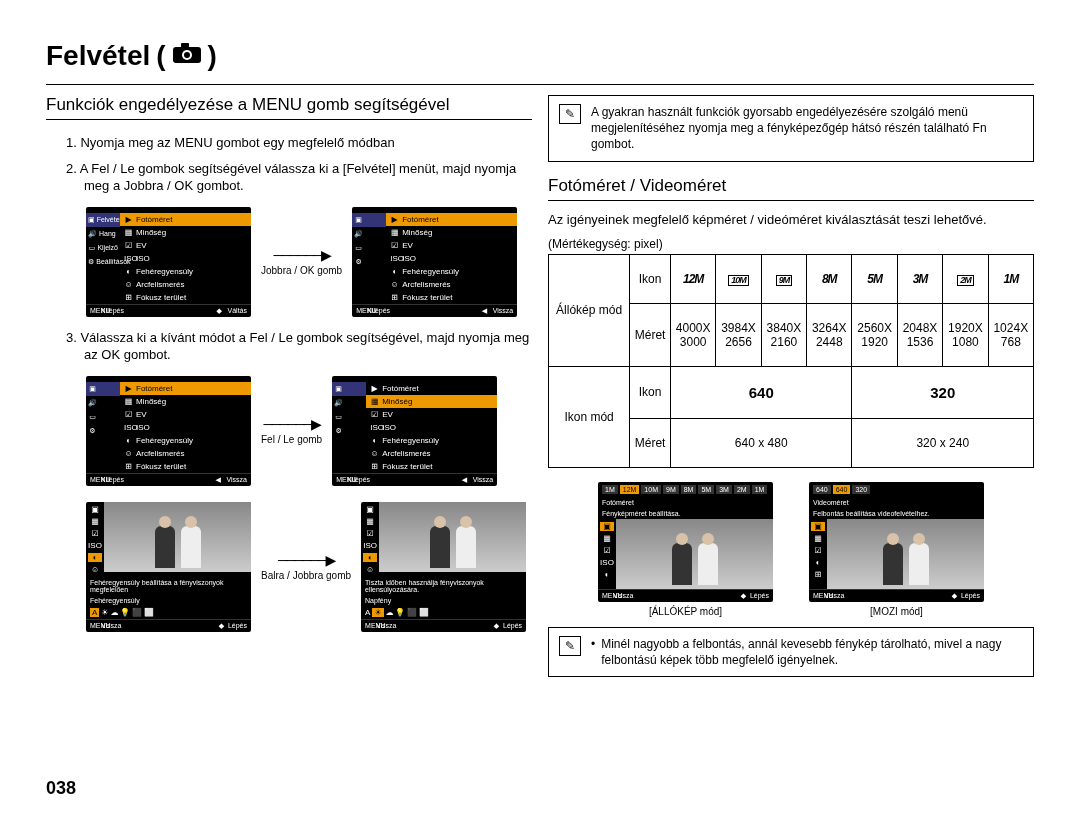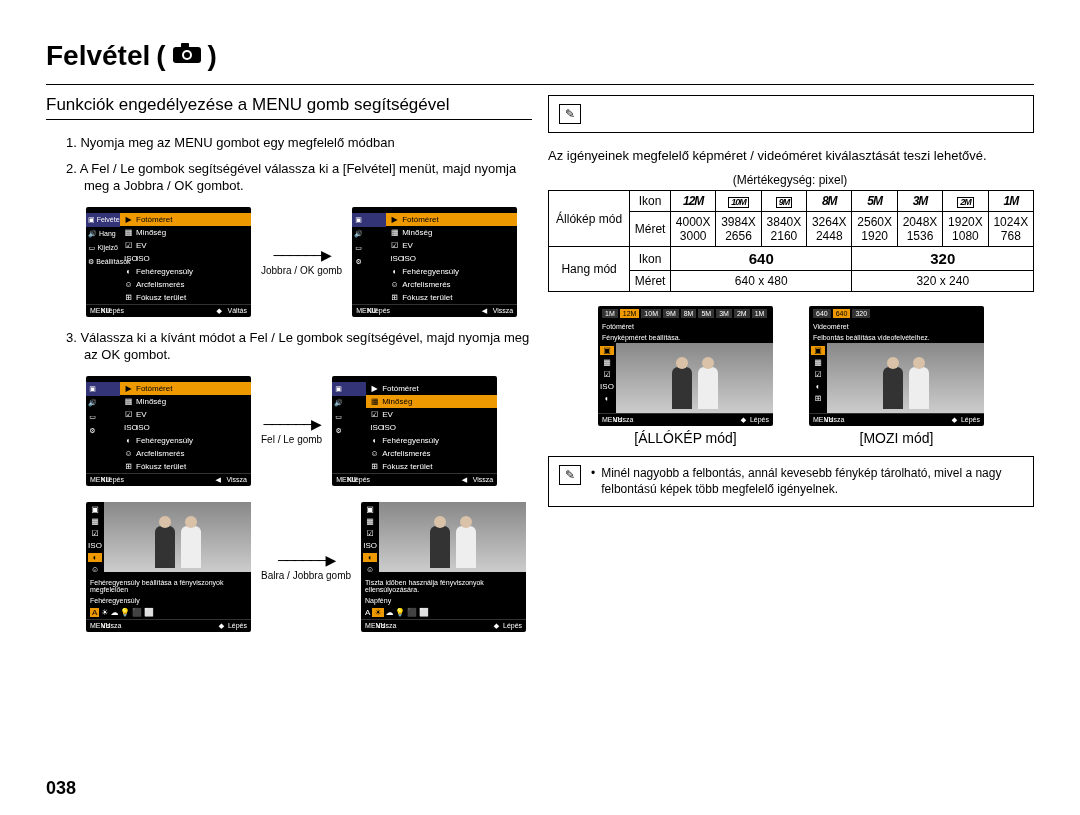--- a/index.html
+++ b/index.html
@@ -54,31 +54,31 @@
   .cam-shot .photo .person { width:20px; height:42px; background:#333; border-radius:6px 6px 0 0; position:relative; }
   .cam-shot .photo .person .head { width:12px; height:12px; border-radius:50%; background:#d9c2a8; position:absolute; top:-10px; left:4px; }
   .cam-shot .caption { font-size:7px; padding:2px 4px; }
   .cam-shot .wb-row { display:flex; gap:2px; padding:2px 4px; flex-wrap:wrap; }
   .cam-shot .wb-row .wb { font-size:8px; }
   .cam-shot .foot { display:flex; justify-content:space-between; padding:2px 4px; font-size:7px; border-top:1px solid #333; }
   
   .callout { display:flex; gap:10px; border:1px solid #000; padding:8px 10px; font-size:12px; line-height:1.35; margin-bottom:14px; }
   .callout .co-icon { border:1px solid #000; width:22px; height:20px; display:flex; align-items:center; justify-content:center; font-size:12px; flex-shrink:0; }
   
-  .unit { text-align:center; font-size:12px; margin:4px 2px 3px 0; }
+  .unit { text-align:left; font-size:12px; margin:4px 2px 3px 0; }
   table.size { border-collapse:collapse; width:100%; font-size:12px; }
-  table.size th, table.size td { border:1px solid #000; text-align:center; padding:3px 2px; }
+  table.size th, table.size td { border:1px solid #000; text-align:center; padding:17px 2px; }
   table.size .rh { font-weight:normal; }
   .mp { font-family: Arial, sans-serif; font-style: italic; font-weight: bold; letter-spacing:-1px; }
   .mpbox { display:inline-block; border:1px solid #000; padding:0 2px; font-size:9px; line-height:1; }
   .movsize { font-weight:bold; font-size:15px; }
   
   .mode-figs { display:flex; gap:36px; justify-content:center; margin:14px 0 10px; }
   .mode-fig { display:flex; flex-direction:column; align-items:center; gap:4px; }
-  .mode-fig .lbl { font-size:14px; }
+  .mode-fig .lbl { font-size:10px; }
   .pagenum { position:absolute; bottom:16px; left:46px; font-weight:bold; font-size:18px; }
 </style>
 </head>
 <body>
 
 <div class="page">
 
   <div class="page-title">
     <span>Felvétel</span>
     <span>(</span>
@@ -437,22 +437,24 @@
               <span><span class="ic">MENU</span> <span>Vissza</span></span>
               <span><span class="ic">◆</span> <span>Lépés</span></span>
             </div>
         </div>
       </div>
     </div>
 
     <div class="col">
       <div class="callout">
         <div class="co-icon">✎</div>
+        <div>A gyakran használt funkciók gyorsabb engedélyezésére szolgáló menü megjelenítéséhez nyomja meg a fényképezőgép hátsó részén található Fn gombot.</div>
       </div>
 
+      <div class="section-head">Fotóméret / Videoméret</div>
       <div style="font-size:13px;line-height:1.4;margin-bottom:4px">Az igényeinek megfelelő képméret / videóméret kiválasztását teszi lehetővé.</div>
       <div class="unit">(Mértékegység: pixel)</div>
 
       <table class="size">
         <tbody>
             <tr>
           <th rowspan="2" class="rh">Állókép mód</th>
           <th class="rh">Ikon</th>
           <td><span class="mp">12M</span></td>
           <td><span class="mpbox"><span class="mp">10M</span></span></td>
@@ -468,21 +470,21 @@
           <td><span>4000X</span><br><span>3000</span></td>
           <td><span>3984X</span><br><span>2656</span></td>
           <td><span>3840X</span><br><span>2160</span></td>
           <td><span>3264X</span><br><span>2448</span></td>
           <td><span>2560X</span><br><span>1920</span></td>
           <td><span>2048X</span><br><span>1536</span></td>
           <td><span>1920X</span><br><span>1080</span></td>
           <td><span>1024X</span><br><span>768</span></td>
         </tr>
         <tr>
-          <th rowspan="2" class="rh">Hang mód</th>
+          <th rowspan="2" class="rh">Ikon mód</th>
           <th class="rh">Ikon</th>
           <td colspan="4"><span class="movsize">640</span></td>
           <td colspan="4"><span class="movsize">320</span></td>
         </tr>
         <tr>
           <th class="rh">Méret</th>
           <td colspan="4">640 x 480</td>
           <td colspan="4">320 x 240</td>
         </tr>
       </tbody>

